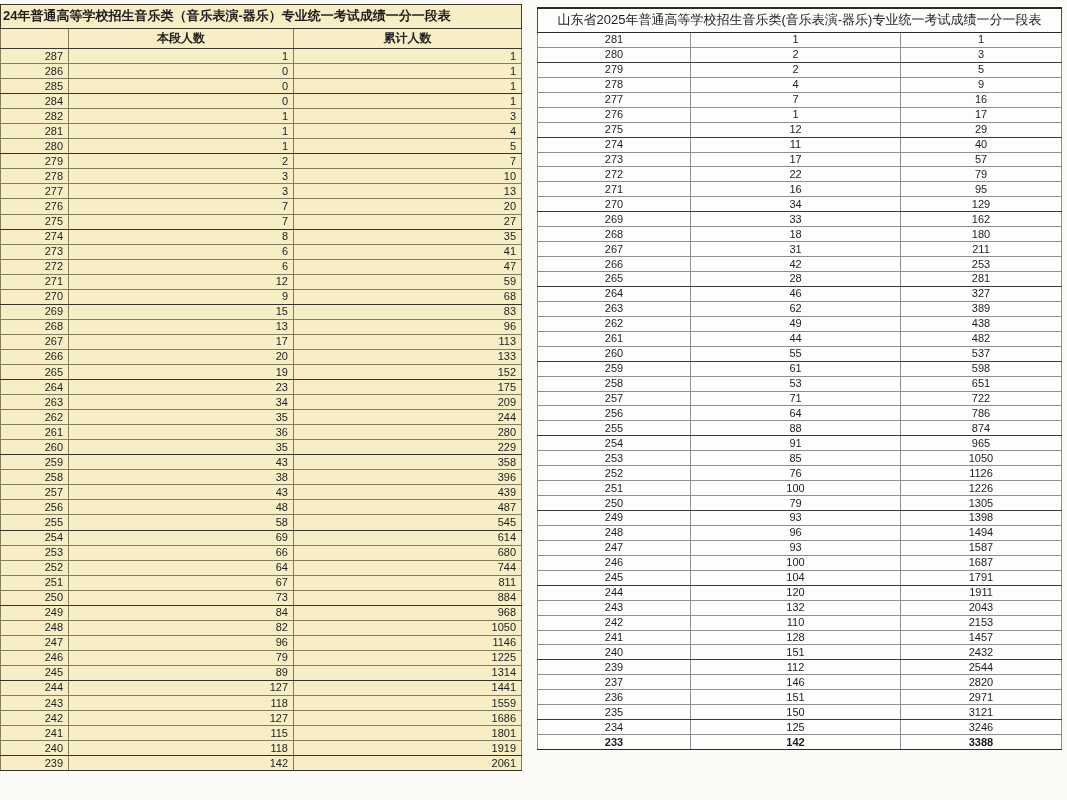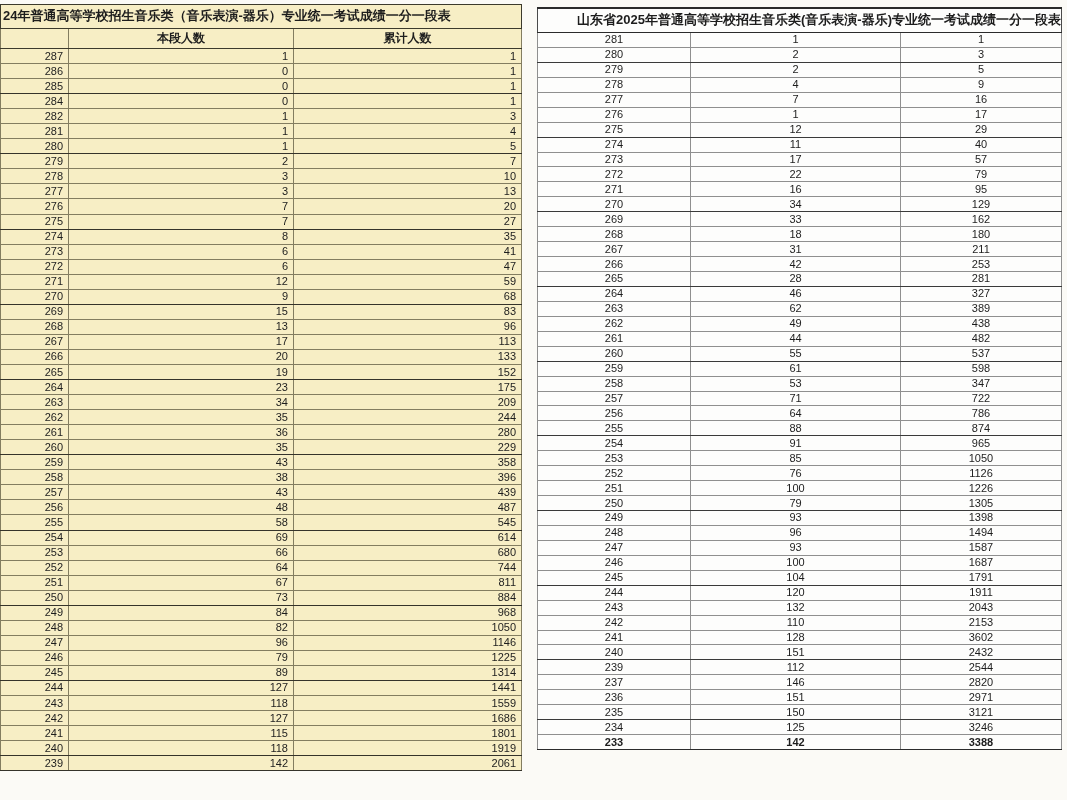--- a/index.html
+++ b/index.html
@@ -34,21 +34,21 @@
   .ltable tbody tr:last-child td { border-bottom: 1.8px solid #35332a; }
 
   
   .right-panel { position: absolute; left: 537px; top: 7px; width: 524px; }
   .rtable { width: 524px; background: #fdfdfc; border: 1px solid #4a4a4a; border-top: 2px solid #2b2b2b; }
   .rtable col.c0 { width: 153px; }
   .rtable col.c1 { width: 210px; }
   .rtable col.c2 { width: 161px; }
   .rtable th, .rtable td { border: 1px solid #8f8f8f; }
   .rtable .title-row th {
-    height: 20px; font-size: 13px; font-weight: bold; text-align: right;
+    height: 20px; font-size: 13px; font-weight: normal; text-align: center;
     padding: 1px 0 2px 0; border-left: none; border-right: none;
     border-top: 2px solid #2b2b2b; border-bottom: 1.5px solid #2b2b2b;
   }
   .rtable .head-row th { height: 16px; font-size: 12px; font-weight: bold; text-align: center; border-bottom: 1.5px solid #2b2b2b; }
   .rtable tbody td { height: 13.95px; font-size: 11px; line-height: 1; text-align: center; padding: 0; }
   .rtable tbody tr.group-end td { border-bottom: 1.8px solid #3a3a3a; }
   .rtable tbody tr:last-child td { border-bottom: 1.8px solid #2b2b2b; font-weight: bold; }
 </style>
 </head>
 <body>
@@ -441,21 +441,21 @@
             <td>537</td>
           </tr>
           <tr>
             <td>259</td>
             <td>61</td>
             <td>598</td>
           </tr>
           <tr>
             <td>258</td>
             <td>53</td>
-            <td>347</td>
+            <td>651</td>
           </tr>
           <tr>
             <td>257</td>
             <td>71</td>
             <td>722</td>
           </tr>
           <tr>
             <td>256</td>
             <td>64</td>
             <td>786</td>
@@ -526,21 +526,21 @@
             <td>2043</td>
           </tr>
           <tr>
             <td>242</td>
             <td>110</td>
             <td>2153</td>
           </tr>
           <tr>
             <td>241</td>
             <td>128</td>
-            <td>3602</td>
+            <td>1457</td>
           </tr>
           <tr class="group-end">
             <td>240</td>
             <td>151</td>
             <td>2432</td>
           </tr>
           <tr>
             <td>239</td>
             <td>112</td>
             <td>2544</td>

